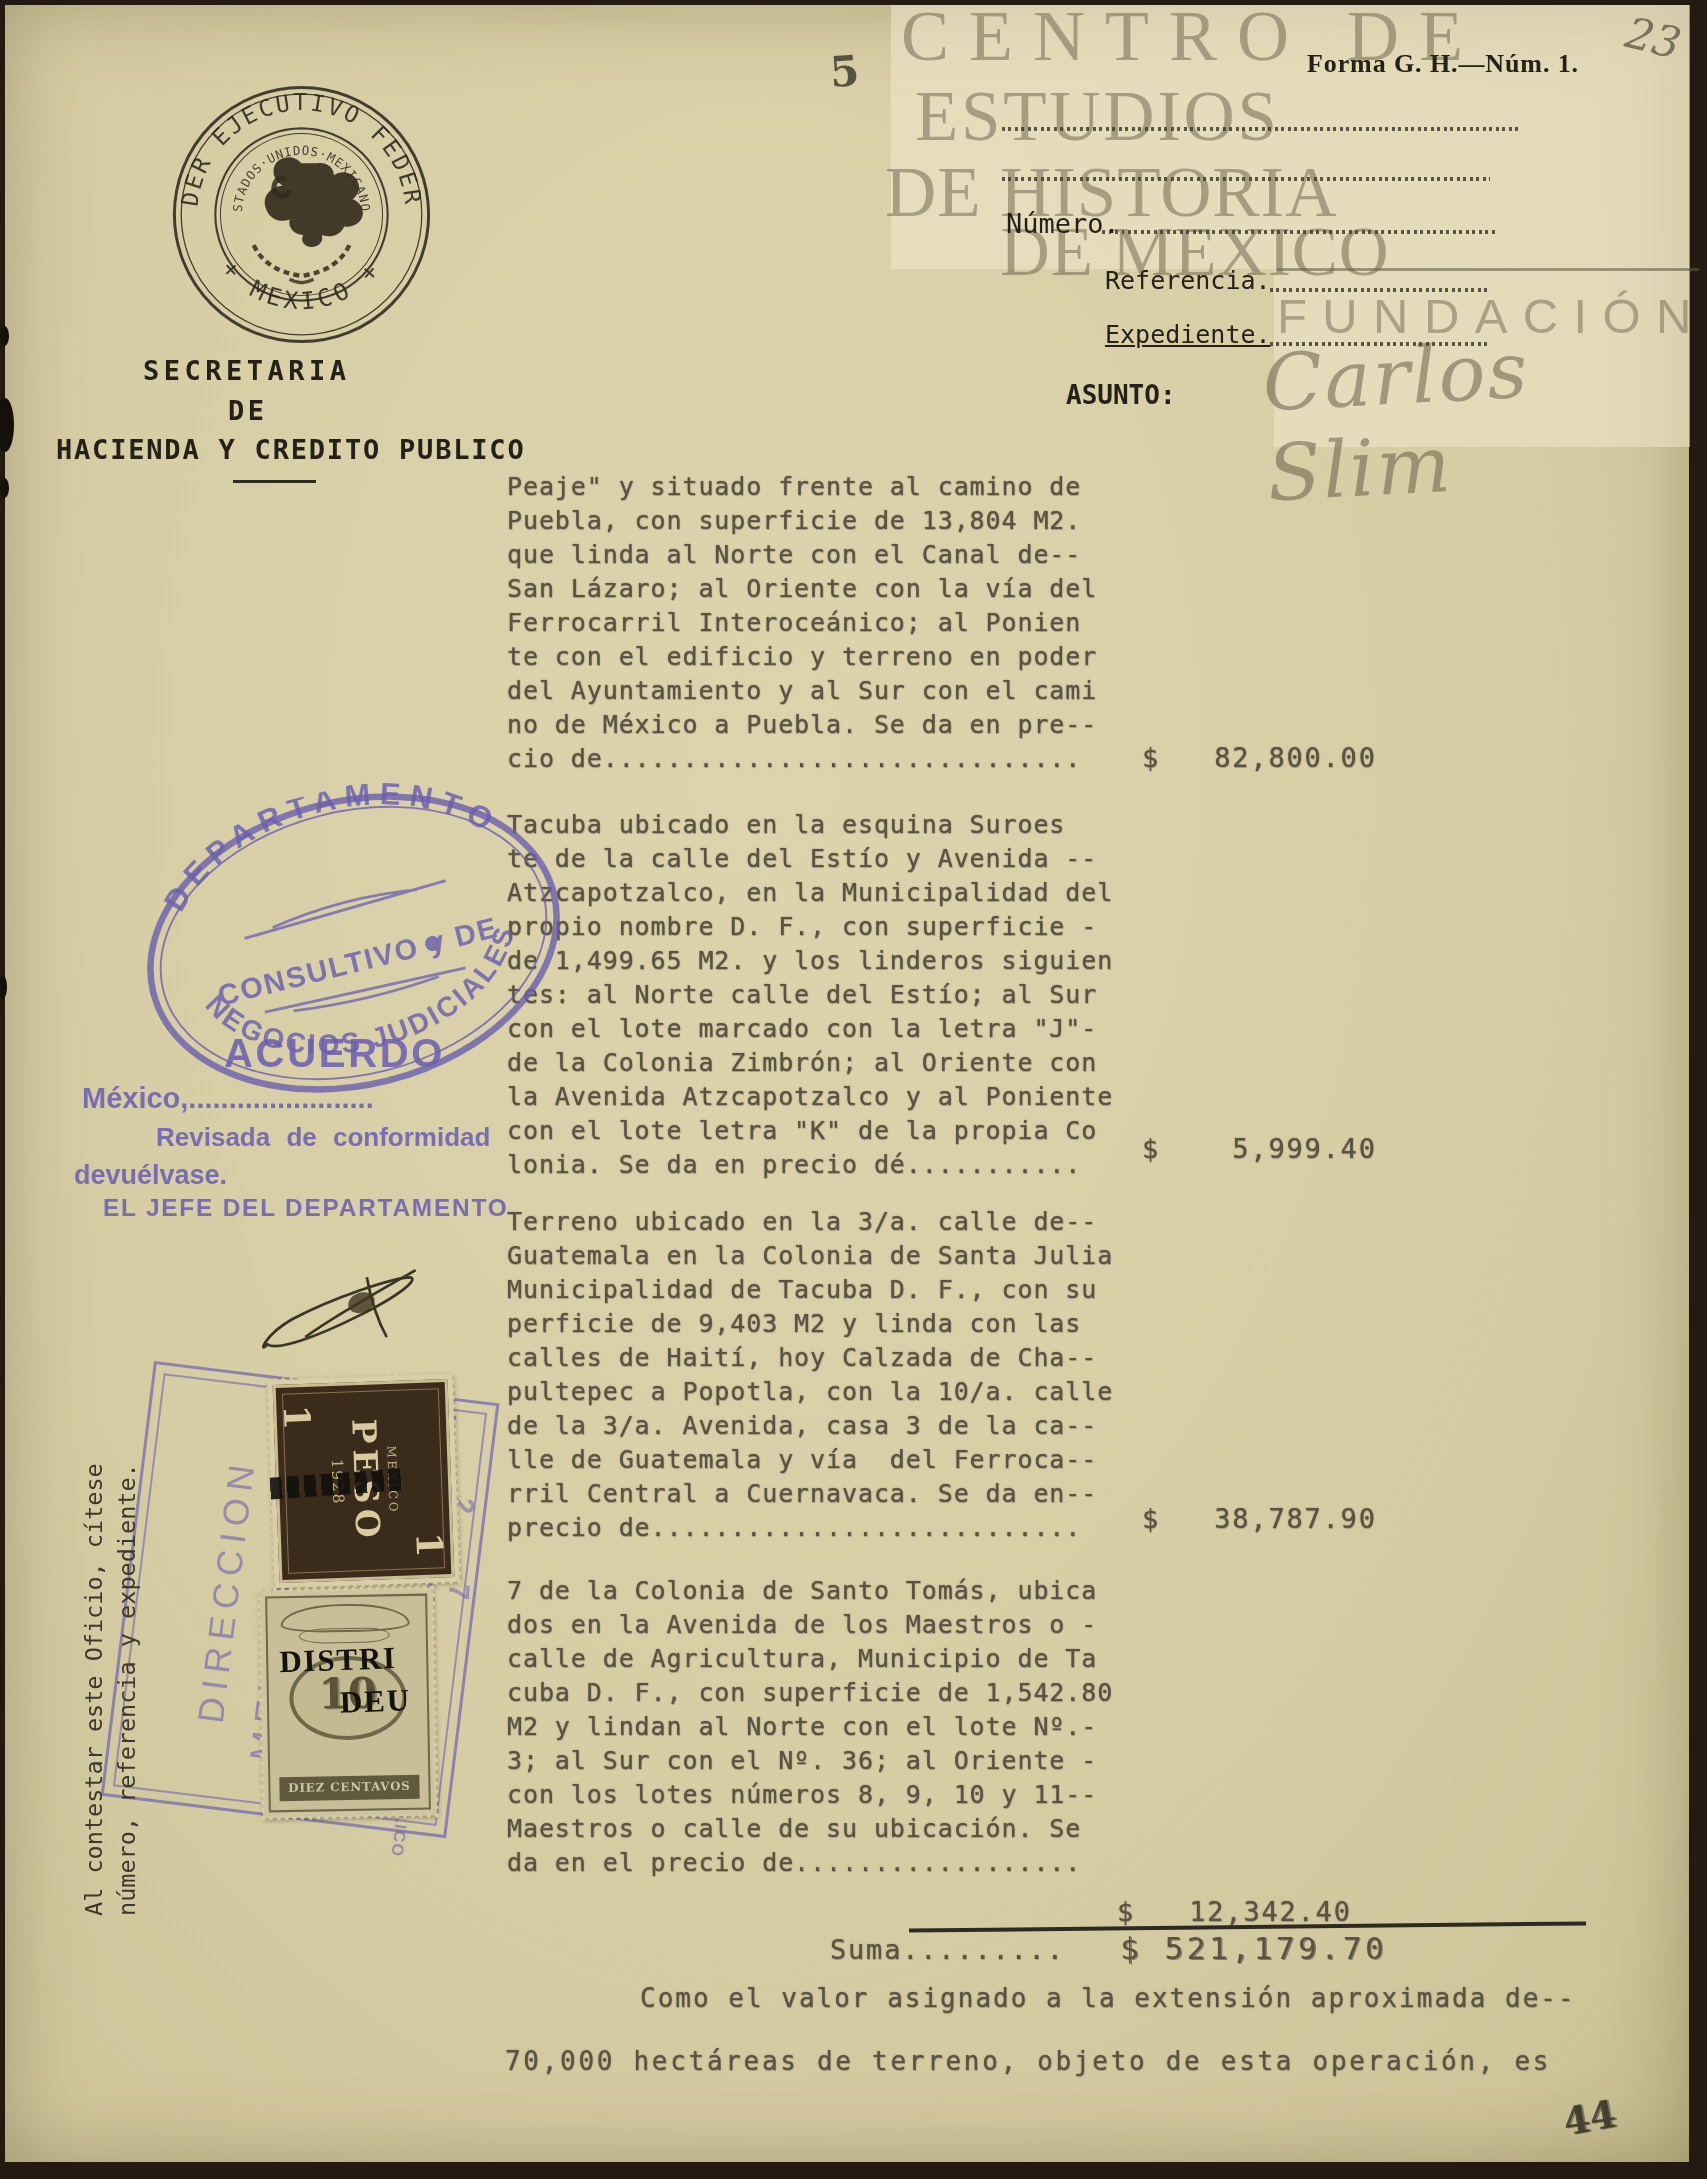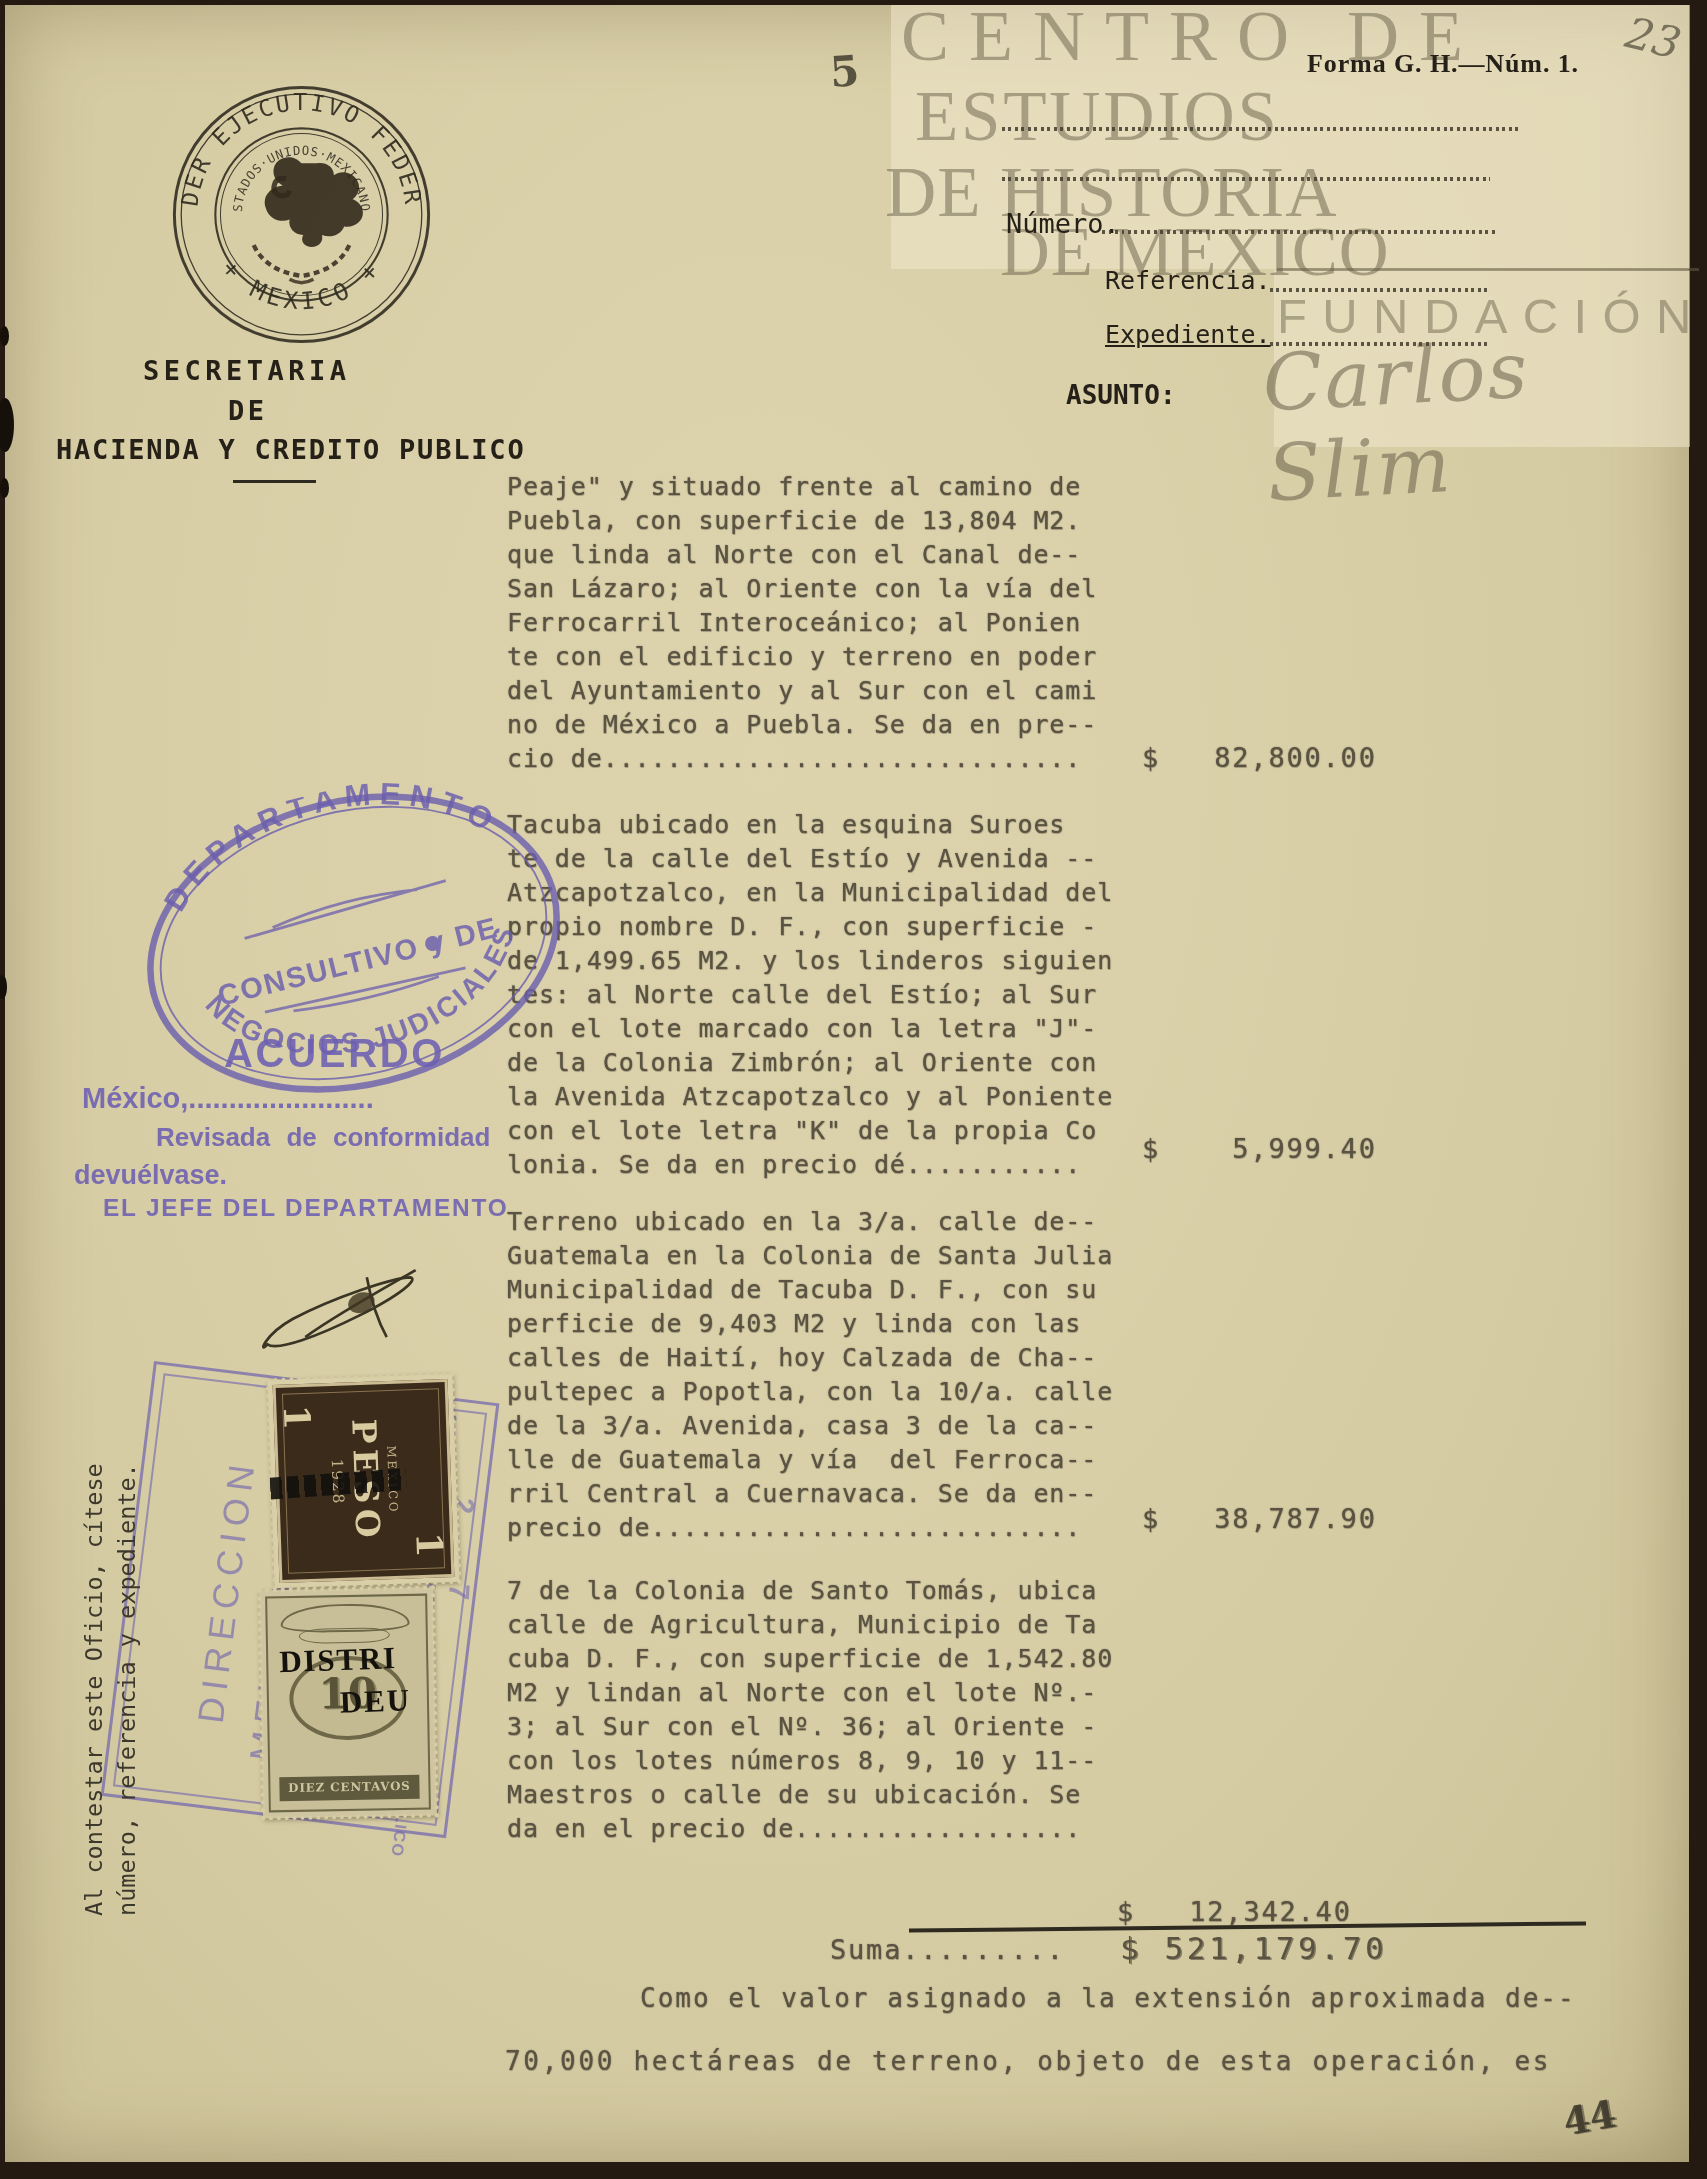--- a/index.html
+++ b/index.html
@@ -131,20 +131,21 @@
     <div class="tline">perficie de 9,403 M2 y linda con las</div>
     <div class="tline">calles de Haití, hoy Calzada de Cha--</div>
     <div class="tline">pultepec a Popotla, con la 10/a. calle</div>
     <div class="tline">de la 3/a. Avenida, casa 3 de la ca--</div>
     <div class="tline">lle de Guatemala y vía  del Ferroca--</div>
     <div class="tline">rril Central a Cuernavaca. Se da en--</div>
     <div class="tline">precio de...........................</div>
   </div>
 <div class="abs mono tw para" style="left:507px;top:1574px;">
     <div class="tline">7 de la Colonia de Santo Tomás, ubica</div>
+    <div class="tline">dos en la Avenida de los Maestros o -</div>
     <div class="tline">calle de Agricultura, Municipio de Ta</div>
     <div class="tline">cuba D. F., con superficie de 1,542.80</div>
     <div class="tline">M2 y lindan al Norte con el lote Nº.-</div>
     <div class="tline">3; al Sur con el Nº. 36; al Oriente -</div>
     <div class="tline">con los lotes números 8, 9, 10 y 11--</div>
     <div class="tline">Maestros o calle de su ubicación. Se</div>
     <div class="tline">da en el precio de..................</div>
   </div>
 
 <div class="abs mono tw amount" style="left:1142px;top:742px;">$   82,800.00</div>

